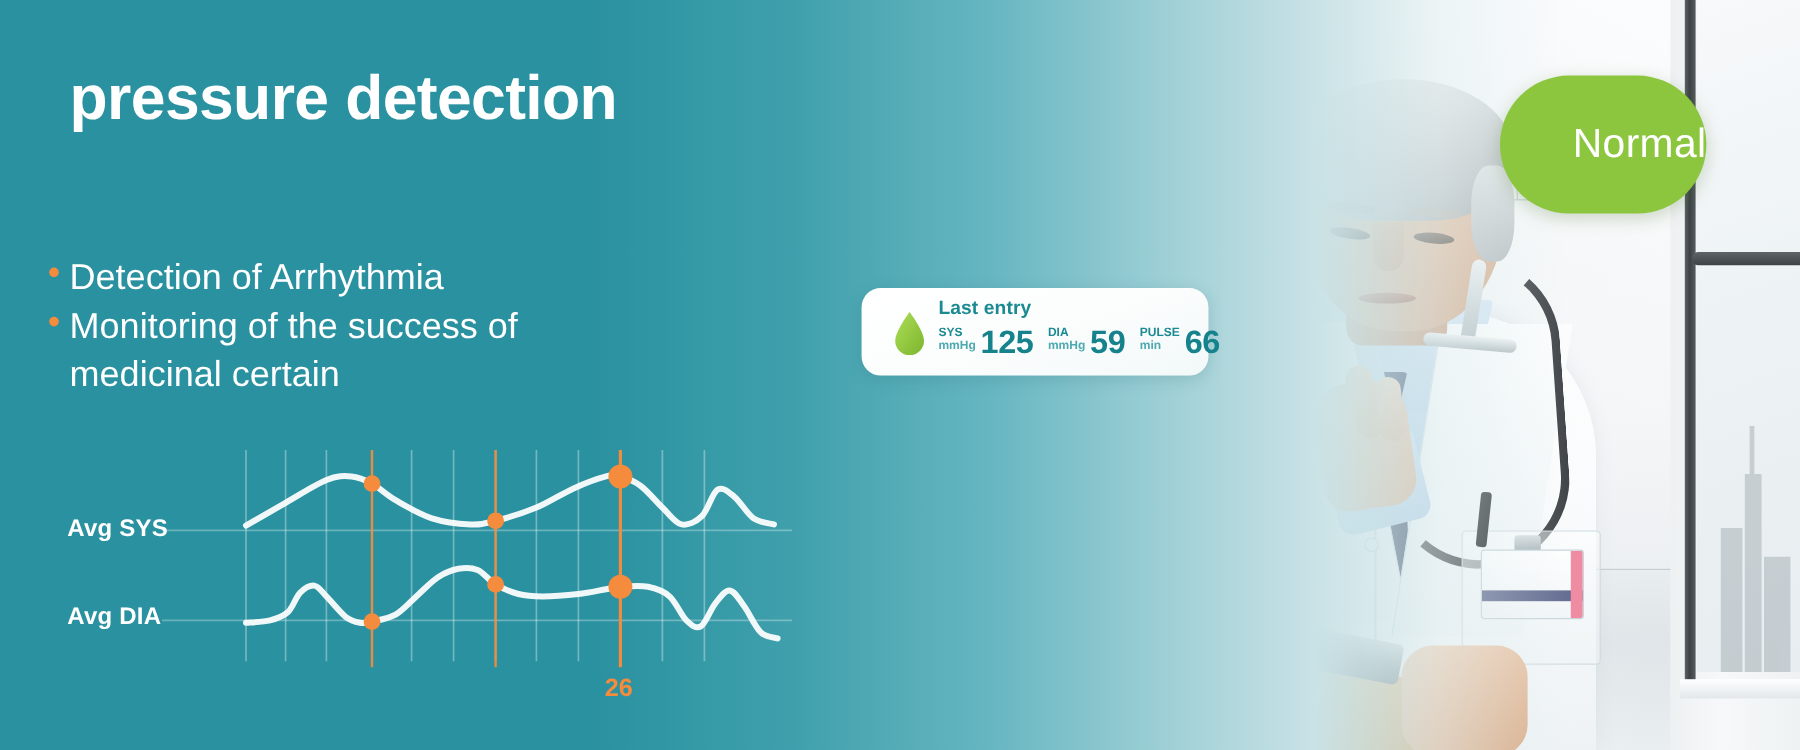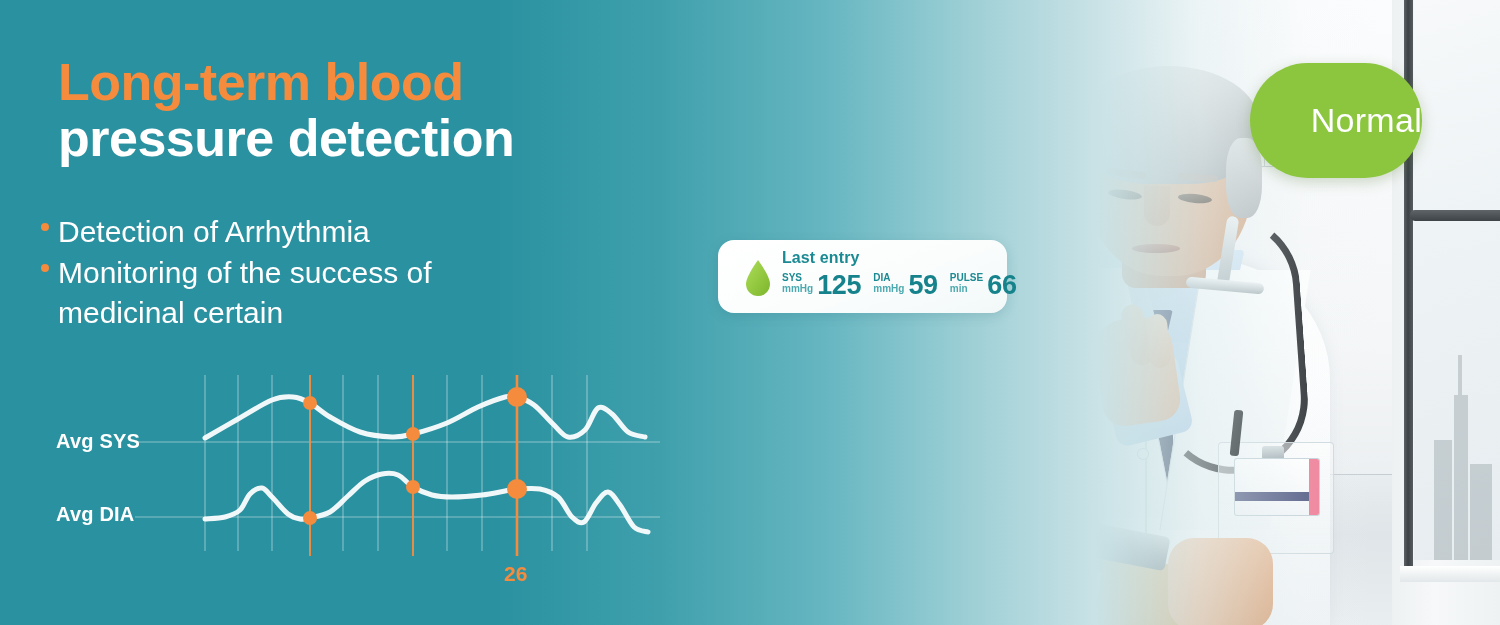--- a/index.html
+++ b/index.html
@@ -549,21 +549,20 @@
     <div class="clip-paper"></div>
     <div class="clip-metal"></div>
     <div class="hand-lower"></div>
   </div>
 
   <div class="teal-overlay"></div>
 
   <div class="content">
 
     <h1 class="headline">
-      <span class="l1">Long-term blood</span>
       <span class="l2">pressure detection</span>
     </h1>
 
     <ul class="bullets">
       <li>Detection of Arrhythmia</li>
       <li>Monitoring of the success of medicinal certain</li>
     </ul>
 
     <div class="entry-card">
       <svg class="droplet" viewBox="0 0 26 36">

